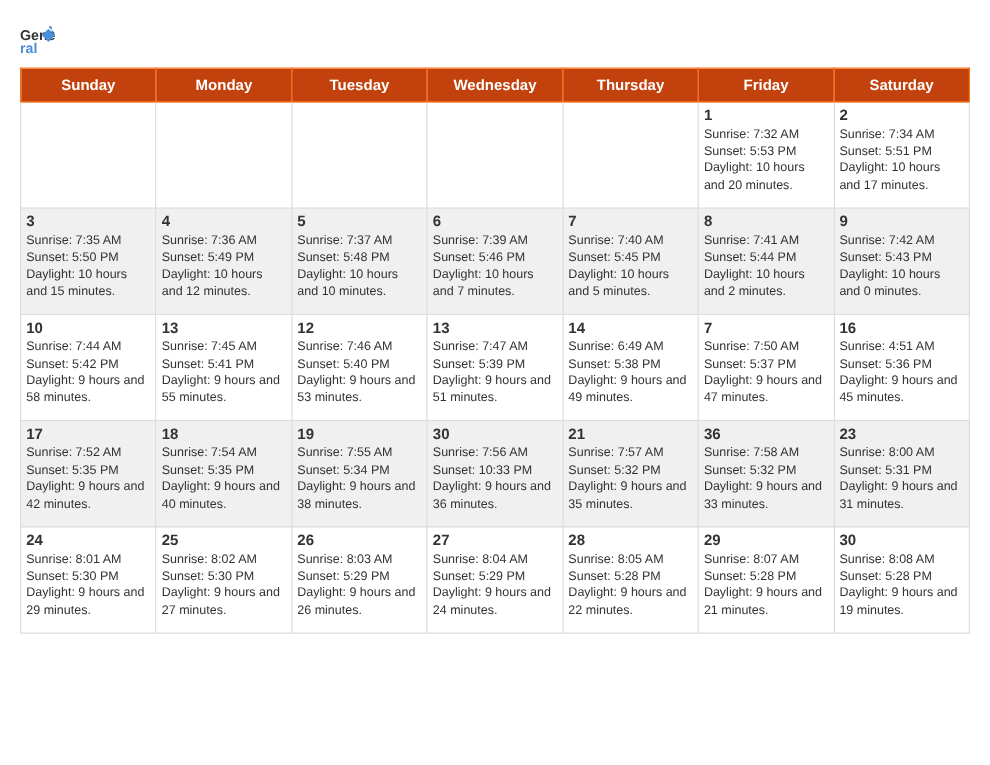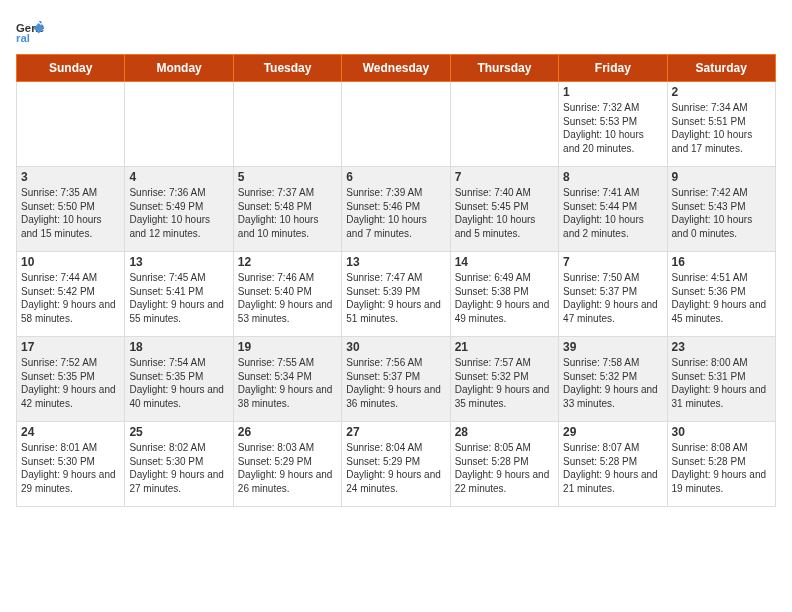--- a/index.html
+++ b/index.html
@@ -256,33 +256,33 @@
         <td class="gray-row">
           <div class="day-number">19</div>
           <div class="day-info">Sunrise: 7:55 AM
 Sunset: 5:34 PM
 Daylight: 9 hours
 and 38 minutes.</div>
         </td>
         <td class="gray-row">
           <div class="day-number">30</div>
           <div class="day-info">Sunrise: 7:56 AM
-Sunset: 5:37 PM
+Sunset: 10:33 PM
 Daylight: 9 hours
 and 36 minutes.</div>
         </td>
         <td class="gray-row">
           <div class="day-number">21</div>
           <div class="day-info">Sunrise: 7:57 AM
 Sunset: 5:32 PM
 Daylight: 9 hours
 and 35 minutes.</div>
         </td>
         <td class="gray-row">
-          <div class="day-number">39</div>
+          <div class="day-number">36</div>
           <div class="day-info">Sunrise: 7:58 AM
 Sunset: 5:32 PM
 Daylight: 9 hours
 and 33 minutes.</div>
         </td>
         <td class="gray-row">
           <div class="day-number">23</div>
           <div class="day-info">Sunrise: 8:00 AM
 Sunset: 5:31 PM
 Daylight: 9 hours

